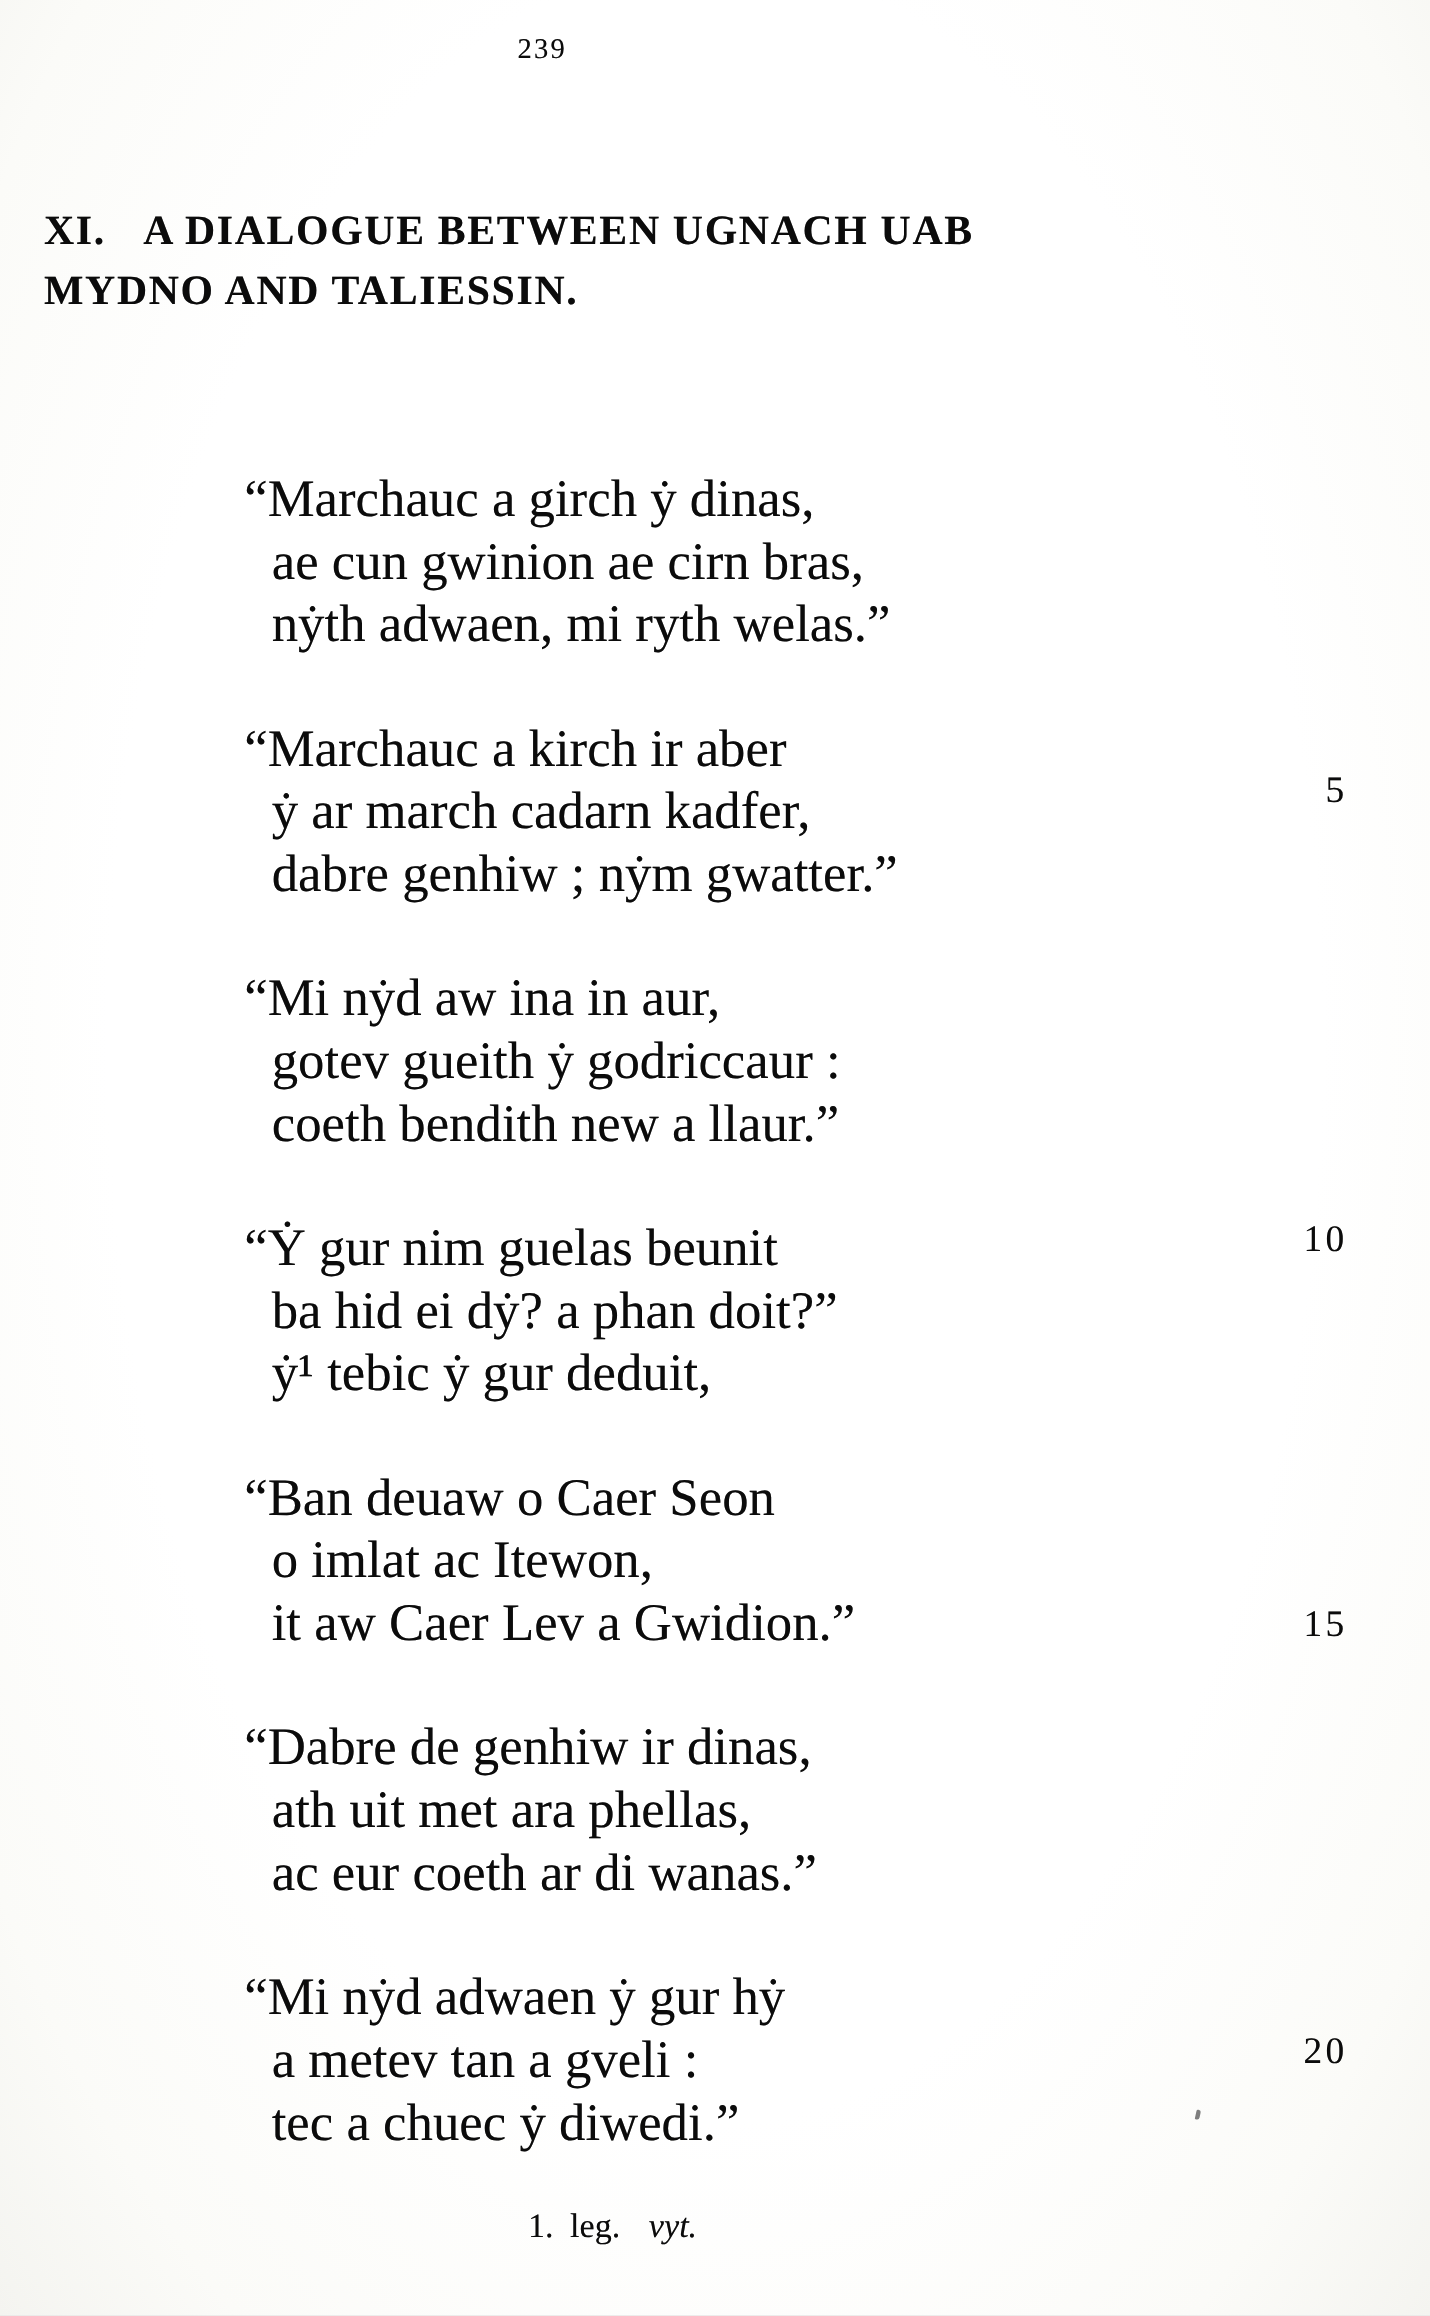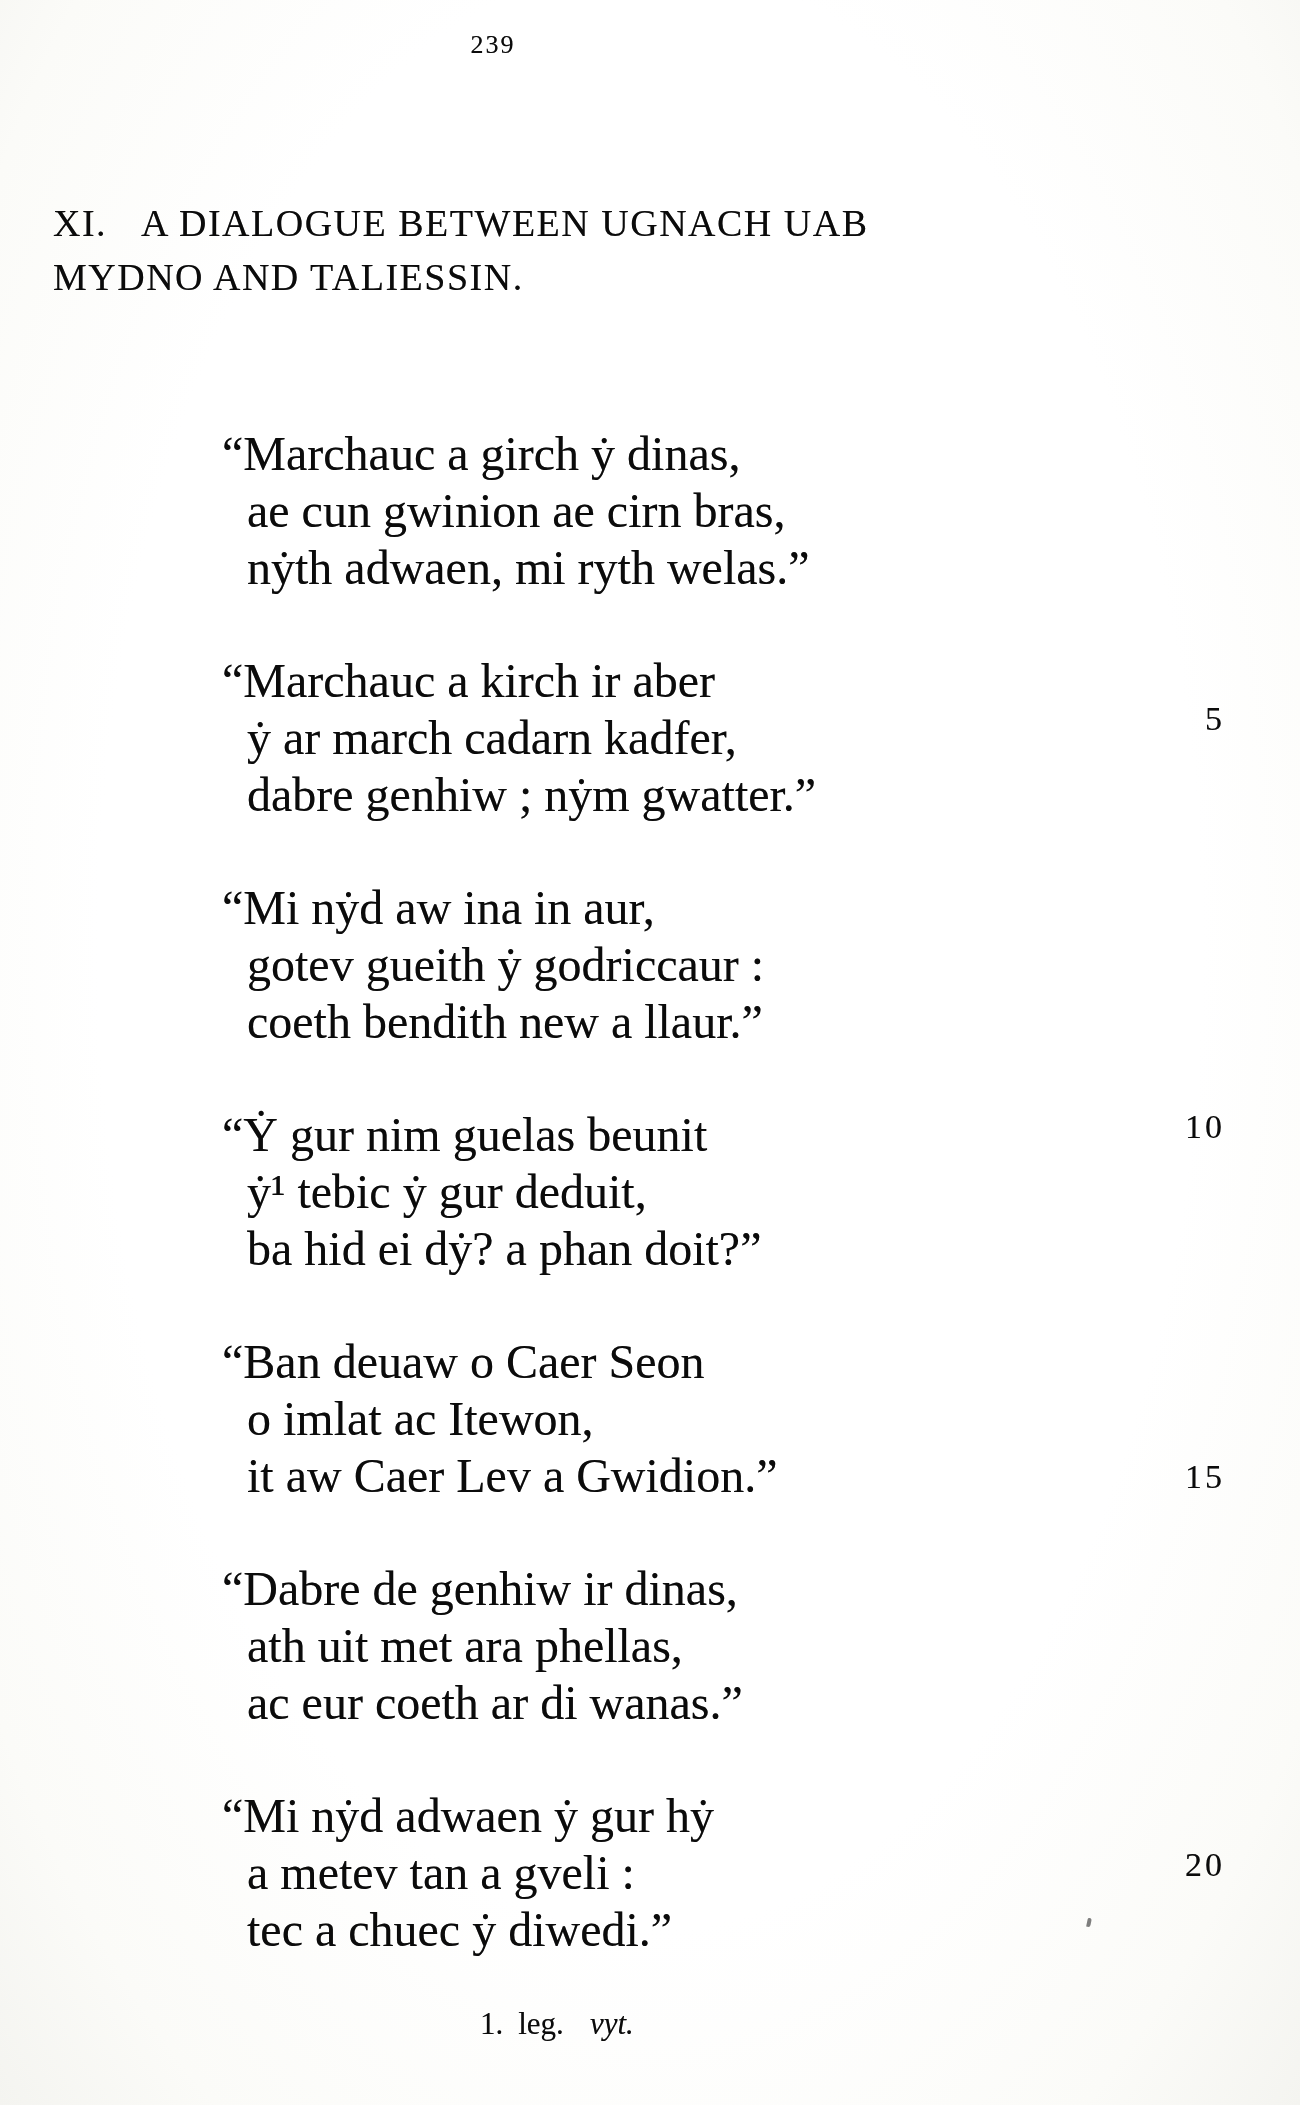--- a/index.html
+++ b/index.html
@@ -27,23 +27,23 @@
     width: 120px;
     text-align: center;
     font-size: 26px;
     letter-spacing: 2px;
   }
   .heading {
     position: absolute;
     top: 183px;
     left: 40px;
     width: 822px;
-    margin: 13px;
+    margin: 0;
     font-size: 38px;
-    font-weight: normal;
+    font-weight: bold;
     letter-spacing: 1.5px;
     line-height: 54px;
   }
   .heading-line1 {
     display: flex;
     white-space: nowrap;
   }
   .heading-numeral {
     margin-right: 34px;
   }
@@ -134,22 +134,22 @@
     </div>
 
     <div class="stanza">
       <div class="poem-line">“Mi nẏd aw ina in aur,</div>
       <div class="poem-line cont">gotev gueith ẏ godriccaur :</div>
       <div class="poem-line cont">coeth bendith new a llaur.”</div>
     </div>
 
     <div class="stanza">
       <div class="poem-line">“Ẏ gur nim guelas beunit</div>
+      <div class="poem-line cont">ba hid ei dẏ? a phan doit?”</div>
       <div class="poem-line cont">ẏ¹ tebic ẏ gur deduit,</div>
-      <div class="poem-line cont">ba hid ei dẏ? a phan doit?”</div>
     </div>
 
     <div class="stanza">
       <div class="poem-line">“Ban deuaw o Caer Seon</div>
       <div class="poem-line cont">o imlat ac Itewon,</div>
       <div class="poem-line cont">it aw Caer Lev a Gwidion.”</div>
     </div>
 
     <div class="stanza">
       <div class="poem-line">“Dabre de genhiw ir dinas,</div>

